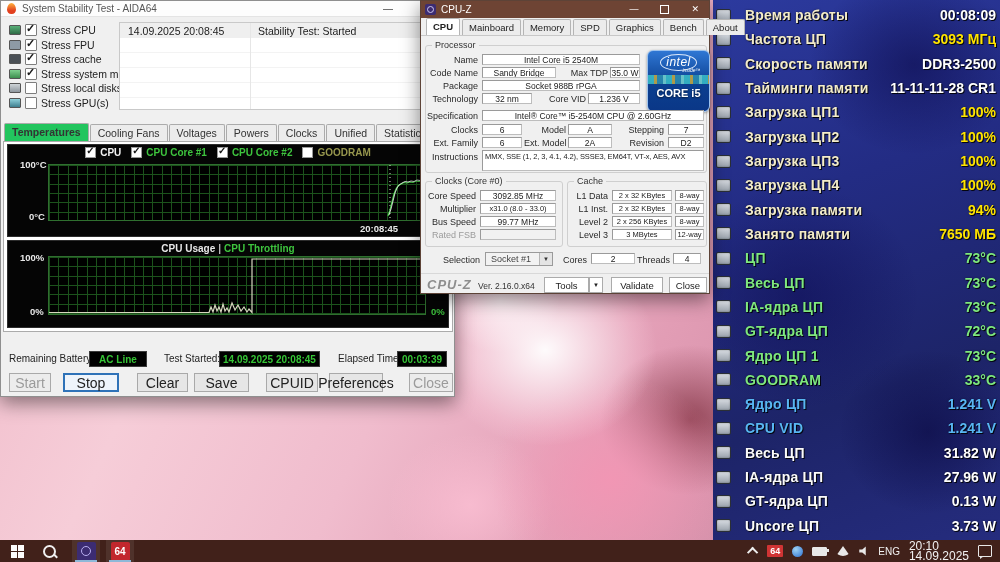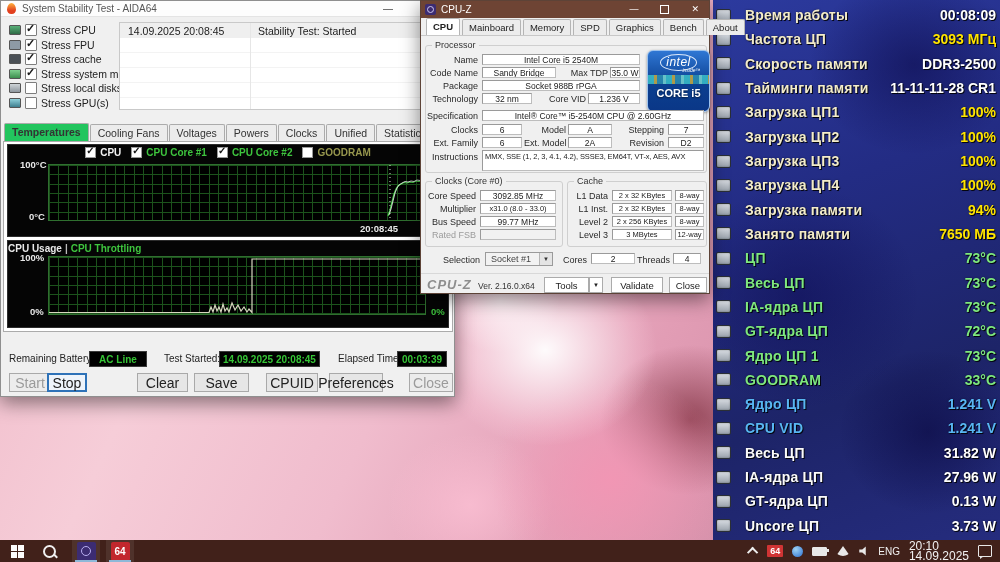--- a/index.html
+++ b/index.html
@@ -79,21 +79,21 @@
   .lg-cb.checked:after{content:"✓";position:absolute;left:0;top:-3px;font-size:10px;color:#111;font-weight:bold;}
   .lg-white{color:#f2f2f2;}.lg-green{color:#3ec43e;}.lg-olive{color:#97974e;}
   .grid{position:absolute;background-color:#000;
     background-image:repeating-linear-gradient(to right,#1c521c 0 1px,transparent 1px 9.4px),
                      repeating-linear-gradient(to bottom,#1c521c 0 1px,transparent 1px 9.3px);
     border:1px solid #2f6f2f;box-sizing:border-box;}
   #tgrid{left:40px;top:19px;width:378px;height:57px;}
   #ugrid{left:40px;top:15px;width:378px;height:59px;}
   .axlab{position:absolute;color:#e8e8e8;font-size:9.5px;font-weight:bold;}
   .axlab.green{color:#3ec43e;}
-  .gtitle{position:absolute;left:0;right:0;top:2px;font-size:10px;font-weight:bold;color:#e8e8e8;}
+  .gtitle{position:absolute;left:0;right:0;top:2px;text-align:center;font-size:10px;font-weight:bold;color:#e8e8e8;}
   .gtitle .thr{color:#3ec43e;} .gtitle .sep{color:#bbb;padding:0 3px;}
   svg{display:block;}
 
   .statusrow{position:absolute;top:350px;left:0;right:0;height:17px;font-size:10px;color:#222;}
   .statusrow .sl{position:absolute;top:2px;}
   .lcd{position:absolute;top:0;height:16px;background:#000;border:1px solid #3a3a3a;color:#35c435;
        font-weight:bold;font-size:10px;display:flex;align-items:center;justify-content:center;box-sizing:border-box;}
   .btnrow{position:absolute;top:372px;left:0;right:0;height:20px;}
   .abtn{position:absolute;height:19px;background:#e6e6e6;border:1px solid #a9a9a9;font-size:14px;color:#222;
         display:flex;align-items:center;justify-content:center;box-sizing:border-box;font-family:"Liberation Sans",sans-serif;}
@@ -349,21 +349,21 @@
     <span class="sl" style="left:8px;">Remaining Battery:</span>
     <span class="lcd" style="left:88px;width:58px;">AC Line</span>
     <span class="sl" style="left:163px;">Test Started:</span>
     <span class="lcd" style="left:218px;width:101px;">14.09.2025 20:08:45</span>
     <span class="sl" style="left:337px;">Elapsed Time:</span>
     <span class="lcd" style="left:396px;width:50px;">00:03:39</span>
   </div>
 
   <div class="btnrow">
     <button class="abtn disabled" style="left:8px;width:42px;">Start</button>
-    <button class="abtn focused" style="left:46px;width:40px;">Stop</button>
+    <button class="abtn focused" style="left:62px;width:56px;">Stop</button>
     <button class="abtn" style="left:136px;width:51px;">Clear</button>
     <button class="abtn" style="left:193px;width:55px;">Save</button>
     <button class="abtn" style="left:265px;width:52px;">CPUID</button>
     <button class="abtn" style="left:328px;width:54px;">Preferences</button>
     <button class="abtn disabled" style="left:408px;width:44px;">Close</button>
   </div>
 </div>
 
 <div id="cpuz" class="win">
   <div class="cz-title">

